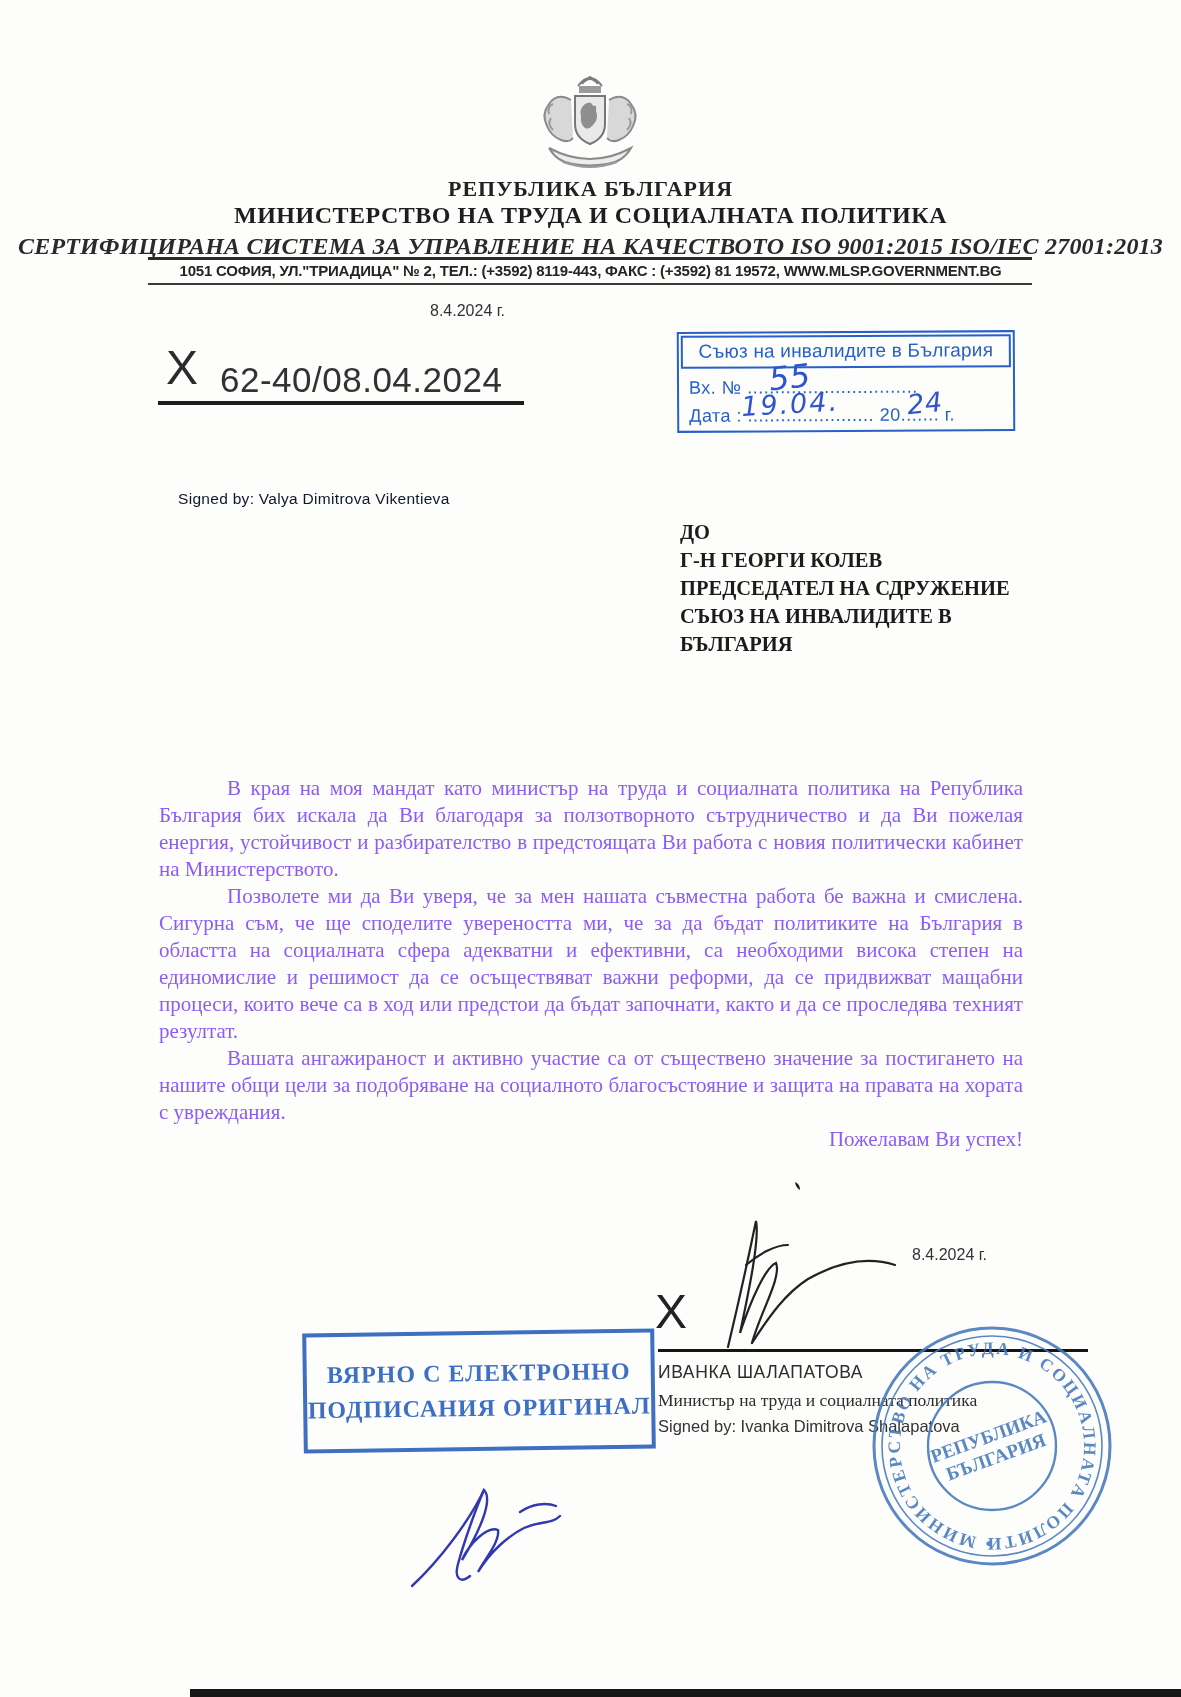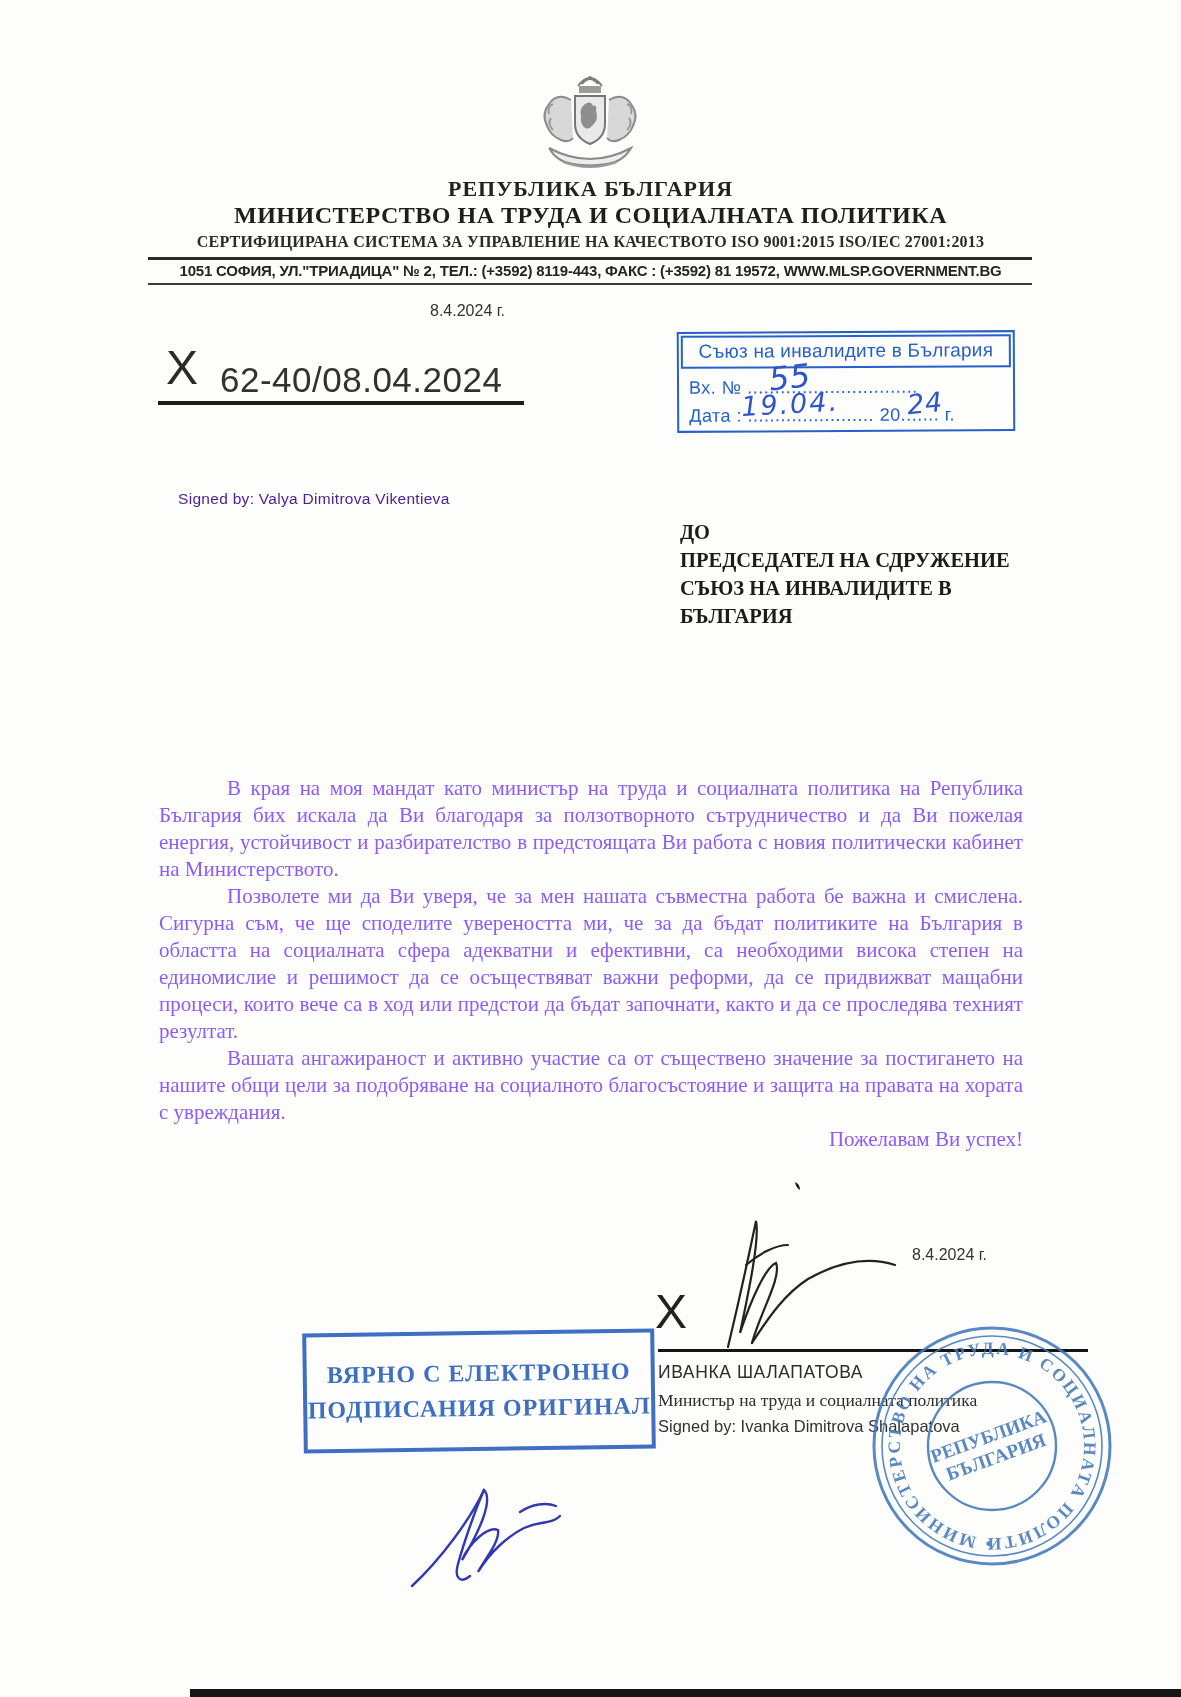--- a/index.html
+++ b/index.html
@@ -6,30 +6,30 @@
   .page{
     position:relative;width:1181px;height:1697px;margin:0 auto;
     background:#fdfdfc;overflow:hidden;
     font-family:"Liberation Serif",serif;color:#1c1c1c;
   }
   .abs{position:absolute;}
   .ctr{left:0;width:1181px;text-align:center;}
   
   .republic{top:176px;font-size:22px;font-weight:bold;letter-spacing:1px;color:#222;}
   .ministry{top:202px;font-size:24px;font-weight:bold;letter-spacing:0.5px;color:#1e1e1e;}
-  .certline{top:233px;font-size:16px;font-weight:bold;color:#2a2a2a;letter-spacing:0.2px;}
+  .certline{top:233px;font-size:24px;font-style:italic;font-weight:bold;color:#2a2a2a;letter-spacing:0.2px;}
   .rule1{top:257px;left:148px;width:884px;height:3px;background:#2a2a2a;}
   .addrline{top:262px;font-size:15px;font-family:"Liberation Sans",sans-serif;font-weight:bold;color:#242424;letter-spacing:-0.2px;}
   .rule2{top:283px;left:148px;width:884px;height:2px;background:#3a3a3a;}
   
   .date-top{top:302px;left:430px;font-size:16px;font-family:"Liberation Sans",sans-serif;color:#333;}
   .xmark1{top:340px;left:166px;font-size:48px;font-family:"Liberation Sans",sans-serif;color:#2b2b2b;}
   .refnum{top:360px;left:220px;font-size:35px;font-family:"Liberation Sans",sans-serif;color:#323232;letter-spacing:0.5px;}
   .refrule{top:401px;left:158px;width:366px;height:4px;background:#1d1d1d;}
-  .signedby-top{top:490px;left:178px;font-size:15.5px;font-family:"Liberation Sans",sans-serif;color:#4c1d95;letter-spacing:0.3px;}
+  .signedby-top{top:490px;left:178px;font-size:15.5px;font-family:"Liberation Sans",sans-serif;color:#0f172a;letter-spacing:0.3px;}
   
   .inbox{top:331px;left:677px;width:334px;height:97px;border:2px solid #2760c8;color:#2760c8;
          font-family:"Liberation Sans",sans-serif;transform:rotate(-0.3deg);background:rgba(255,255,255,0.0);}
   .inbox .title{margin:2px;border:2px solid #2760c8;text-align:center;font-size:19px;padding:3px 0 4px 0;letter-spacing:0.2px;}
   .inbox .row{position:relative;font-size:18px;padding:7px 0 0 10px;letter-spacing:0.5px;}
   .hand{font-family:"DejaVu Sans",sans-serif;font-style:italic;color:#2f55cc;position:absolute;}
   .hand55{top:-12px;left:90px;font-size:32px;transform:rotate(-6deg);}
   .hand1904{top:-10px;left:62px;font-size:27px;transform:rotate(-3deg);letter-spacing:2px;}
   .hand24{top:-10px;left:228px;font-size:27px;transform:rotate(-5deg);}
   
@@ -107,20 +107,21 @@
       <span>.......................</span>
       <span>20</span><span>.......</span>
       <span>г.</span>
       <span class="hand hand1904">19.04.</span>
       <span class="hand hand24">24</span>
     </div>
   </div>
 
   <div class="abs recipient">
     <div>ДО</div>
+    <div>Г-Н ГЕОРГИ КОЛЕВ</div>
     <div>ПРЕДСЕДАТЕЛ НА СДРУЖЕНИЕ</div>
     <div>СЪЮЗ НА ИНВАЛИДИТЕ В</div>
     <div>БЪЛГАРИЯ</div>
   </div>
 
   <div class="abs body">
     <p>В края на моя мандат като министър на труда и социалната политика на Република България бих искала да Ви благодаря за ползотворното сътрудничество и да Ви пожелая енергия, устойчивост и разбирателство в предстоящата Ви работа с новия политически кабинет на Министерството.</p>
     <p>Позволете ми да Ви уверя, че за мен нашата съвместна работа бе важна и смислена. Сигурна съм, че ще споделите увереността ми, че за да бъдат политиките на България в областта на социалната сфера адекватни и ефективни, са необходими висока степен на единомислие и решимост да се осъществяват важни реформи, да се придвижват мащабни процеси, които вече са в ход или предстои да бъдат започнати, както и да се проследява техният резултат.</p>
     <p>Вашата ангажираност и активно участие са от съществено значение за постигането на нашите общи цели за подобряване на социалното благосъстояние и защита на правата на хората с увреждания.</p>
     <p class="closing">Пожелавам Ви успех!</p>

